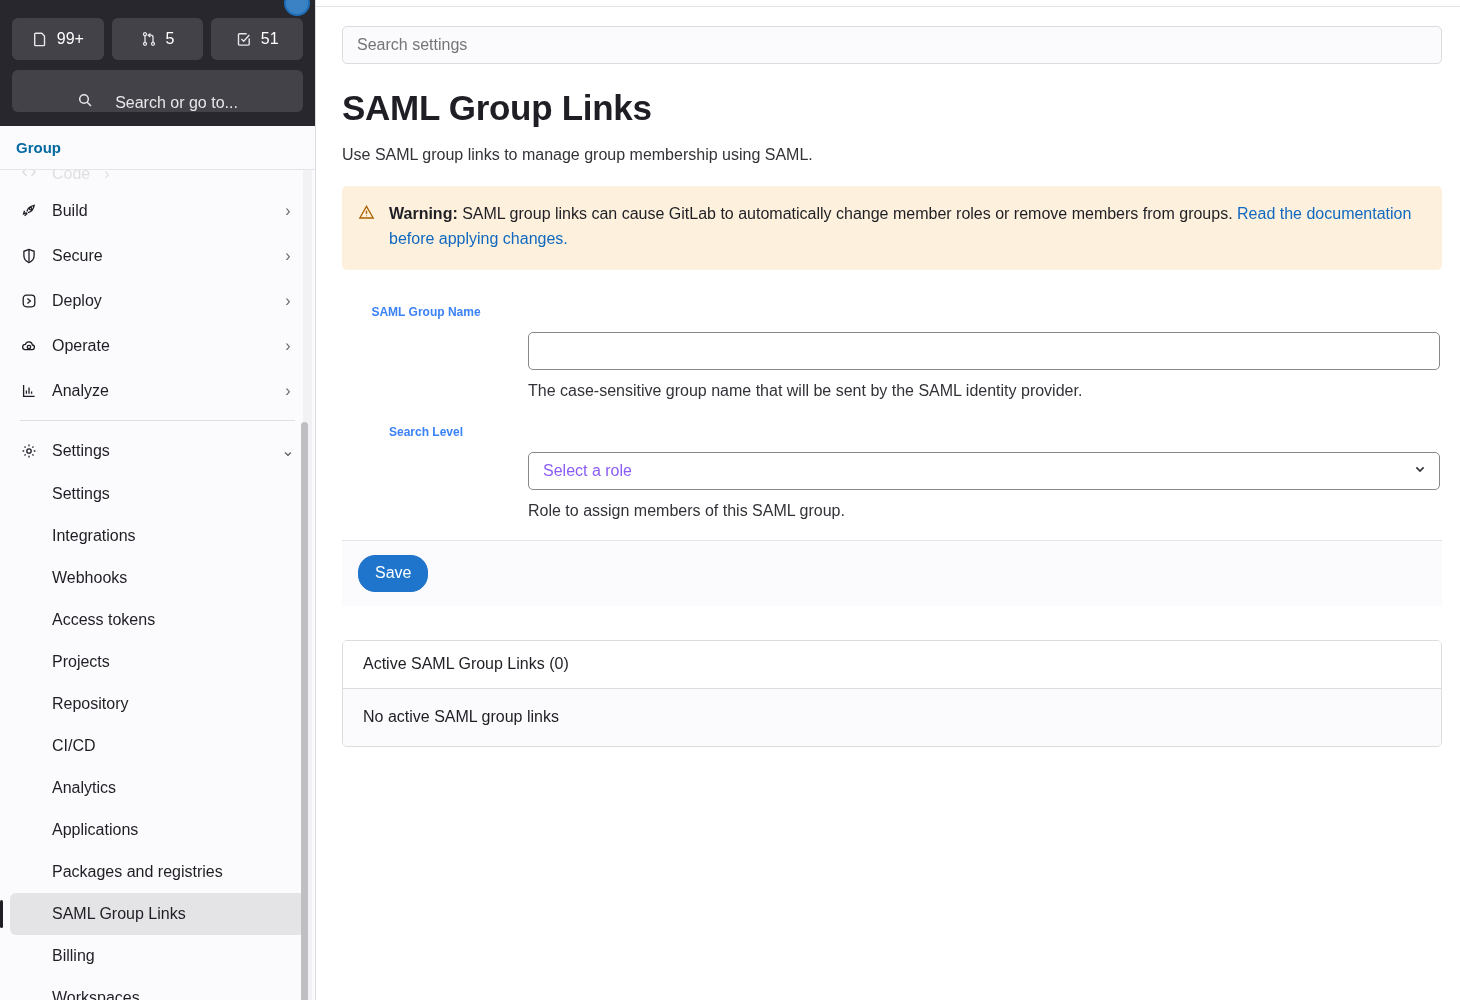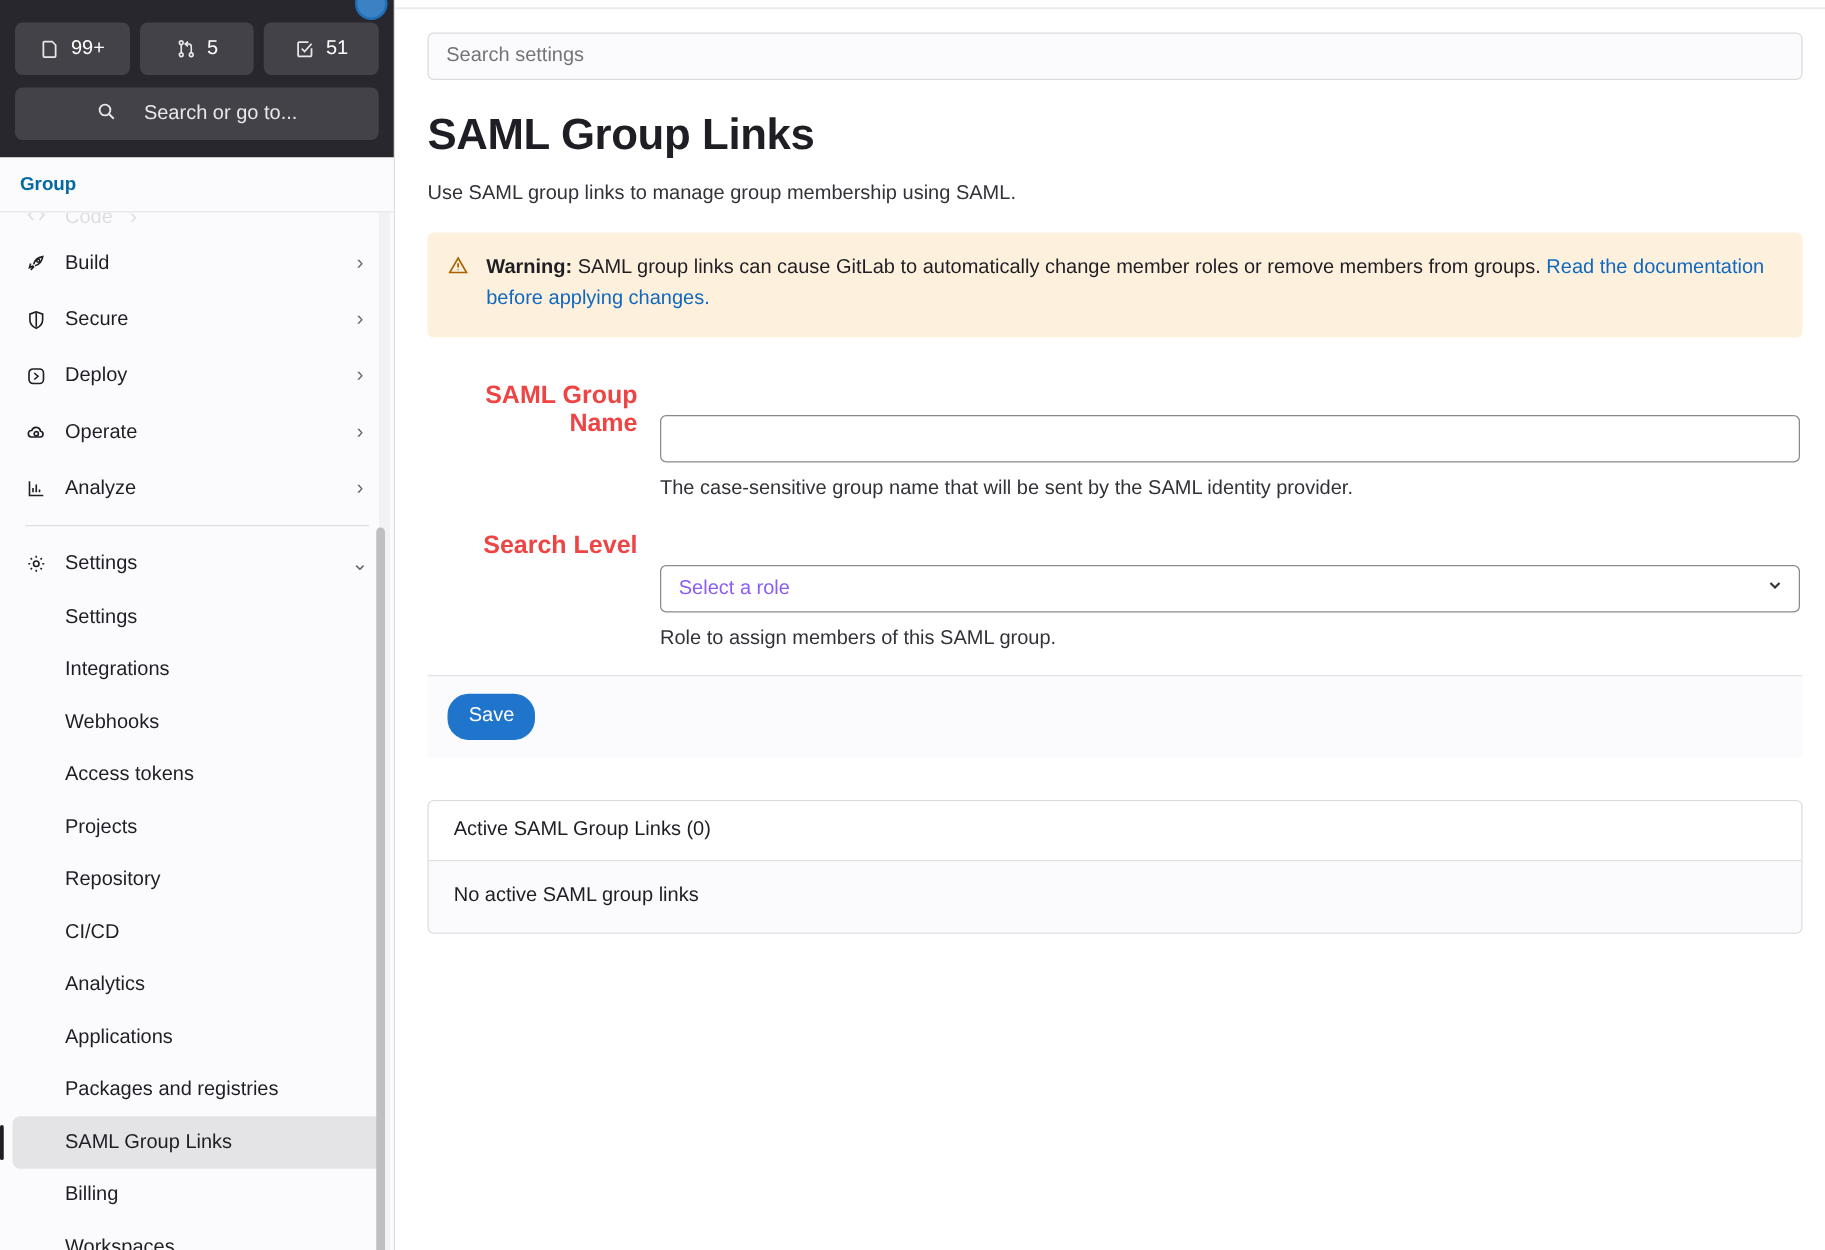--- a/index.html
+++ b/index.html
@@ -32,21 +32,21 @@
   .counter-row { display: flex; gap: 8px; margin-top: 4px; }
   .counter {
     flex: 1 1 0; height: 42px; background: #434248;
     border-radius: 6px; display: flex; align-items: center;
     justify-content: center; gap: 9px;
     color: #ffffff; font-size: 16px;
   }
   .counter svg { display:block; }
   .search-pill {
     margin-top: 10px; height: 42px; background: #434248;
-    border-radius: 6px; display: flex; align-items: center;
+    border-radius: 6px; display: flex; align-items: flex-end;
     justify-content: center; gap: 22px;
     color: #e8e8ea; font-size: 16px;
   }
 
   .group-header {
     flex: 0 0 auto; height: 44px;
     display: flex; align-items: center; padding: 0 16px;
     font-size: 15px; font-weight: bold; color: #0369a1;
     background: #fbfafd;
     border-bottom: 1px solid #e6e4e9;
@@ -138,23 +138,23 @@
   }
   .alert-warn .wtext {
     font-size: 16px; color: #1f1e24; line-height: 1.55; max-width: 1030px;
   }
   .alert-warn .wtext b { font-weight: bold; }
   .alert-warn a { color: #1068bf; text-decoration: none; }
 
   .form-area { margin-top: 26px; width: 1100px; }
   .form-row { display: flex; align-items: flex-start; }
   .form-label {
-    width: 186px; flex: 0 0 186px; text-align: right;
+    width: 186px; flex: 0 0 186px; text-align: center;
     padding-right: 18px; padding-top: 9px;
-    font-size: 20px; font-weight: bold; color: #ef4444;
+    font-size: 12px; font-weight: bold; color: #3b82f6;
   }
   .form-ctrl { flex: 1 1 auto; margin-top: 36px; }
   .text-input {
     width: 912px; height: 38px; border: 1px solid #89888d;
     border-radius: 5px; background: #ffffff;
   }
   .select-input {
     width: 912px; height: 38px; border: 1px solid #89888d;
     border-radius: 5px; background: #ffffff;
     display: flex; align-items: center; padding: 0 12px 0 14px;

